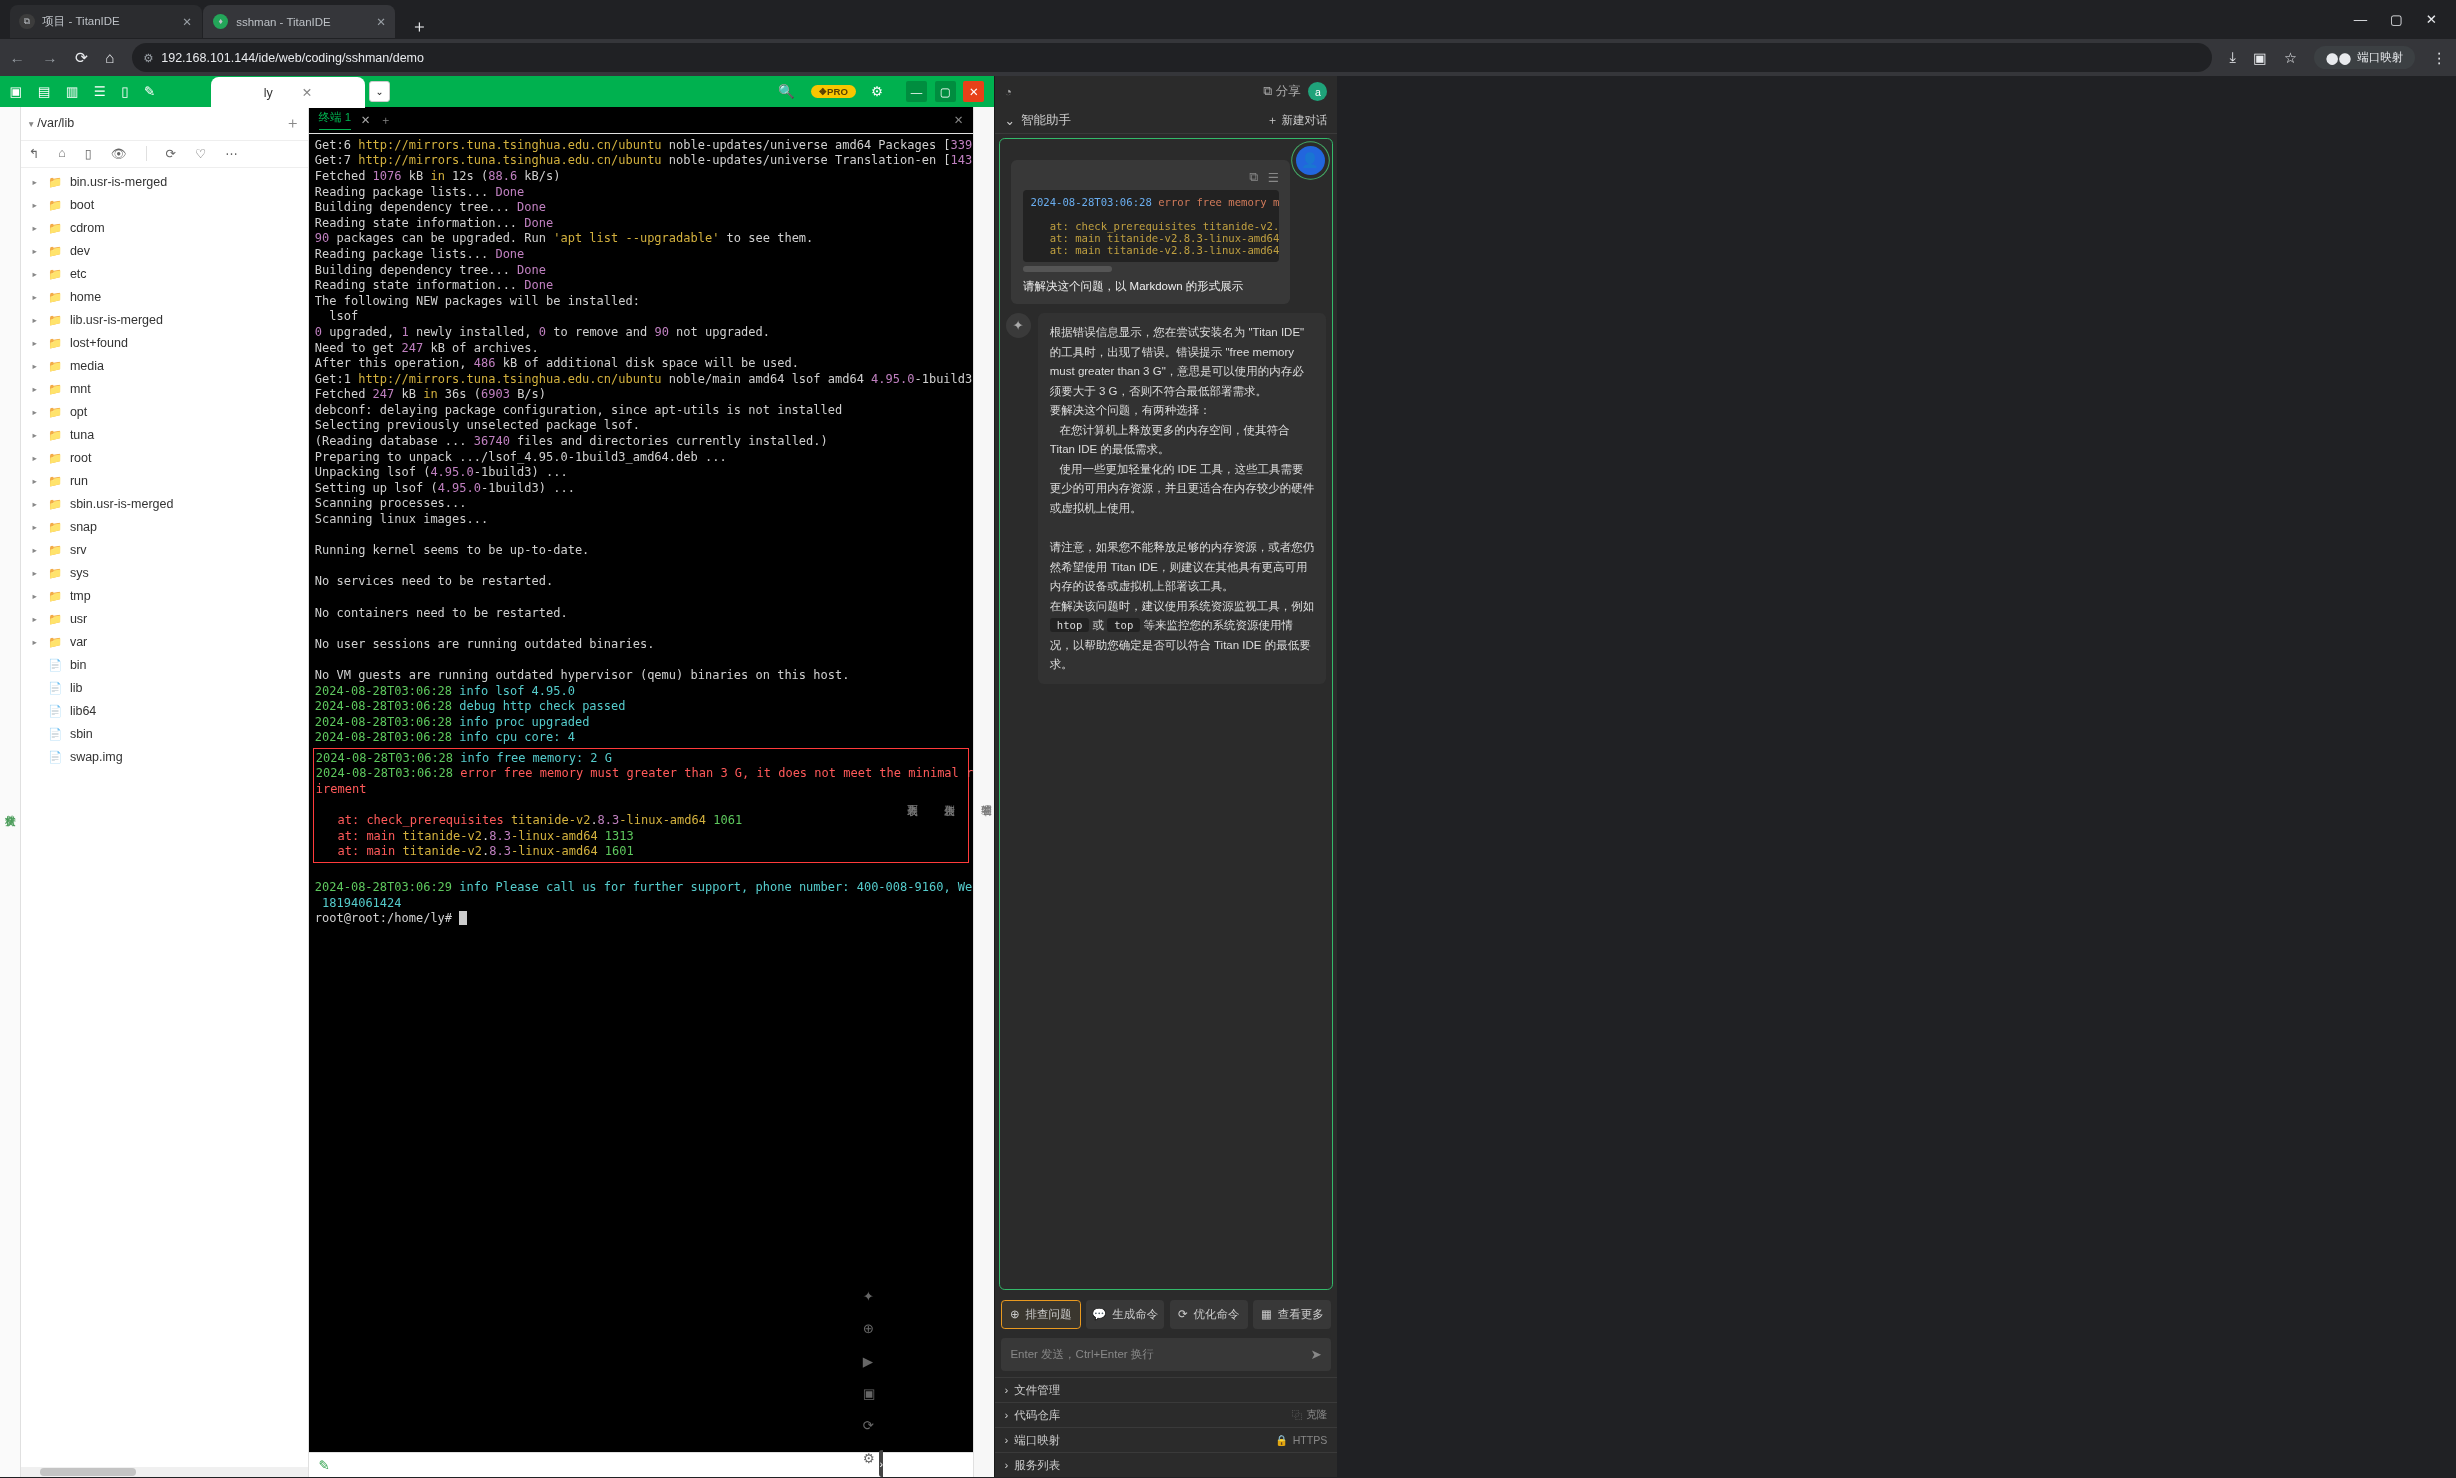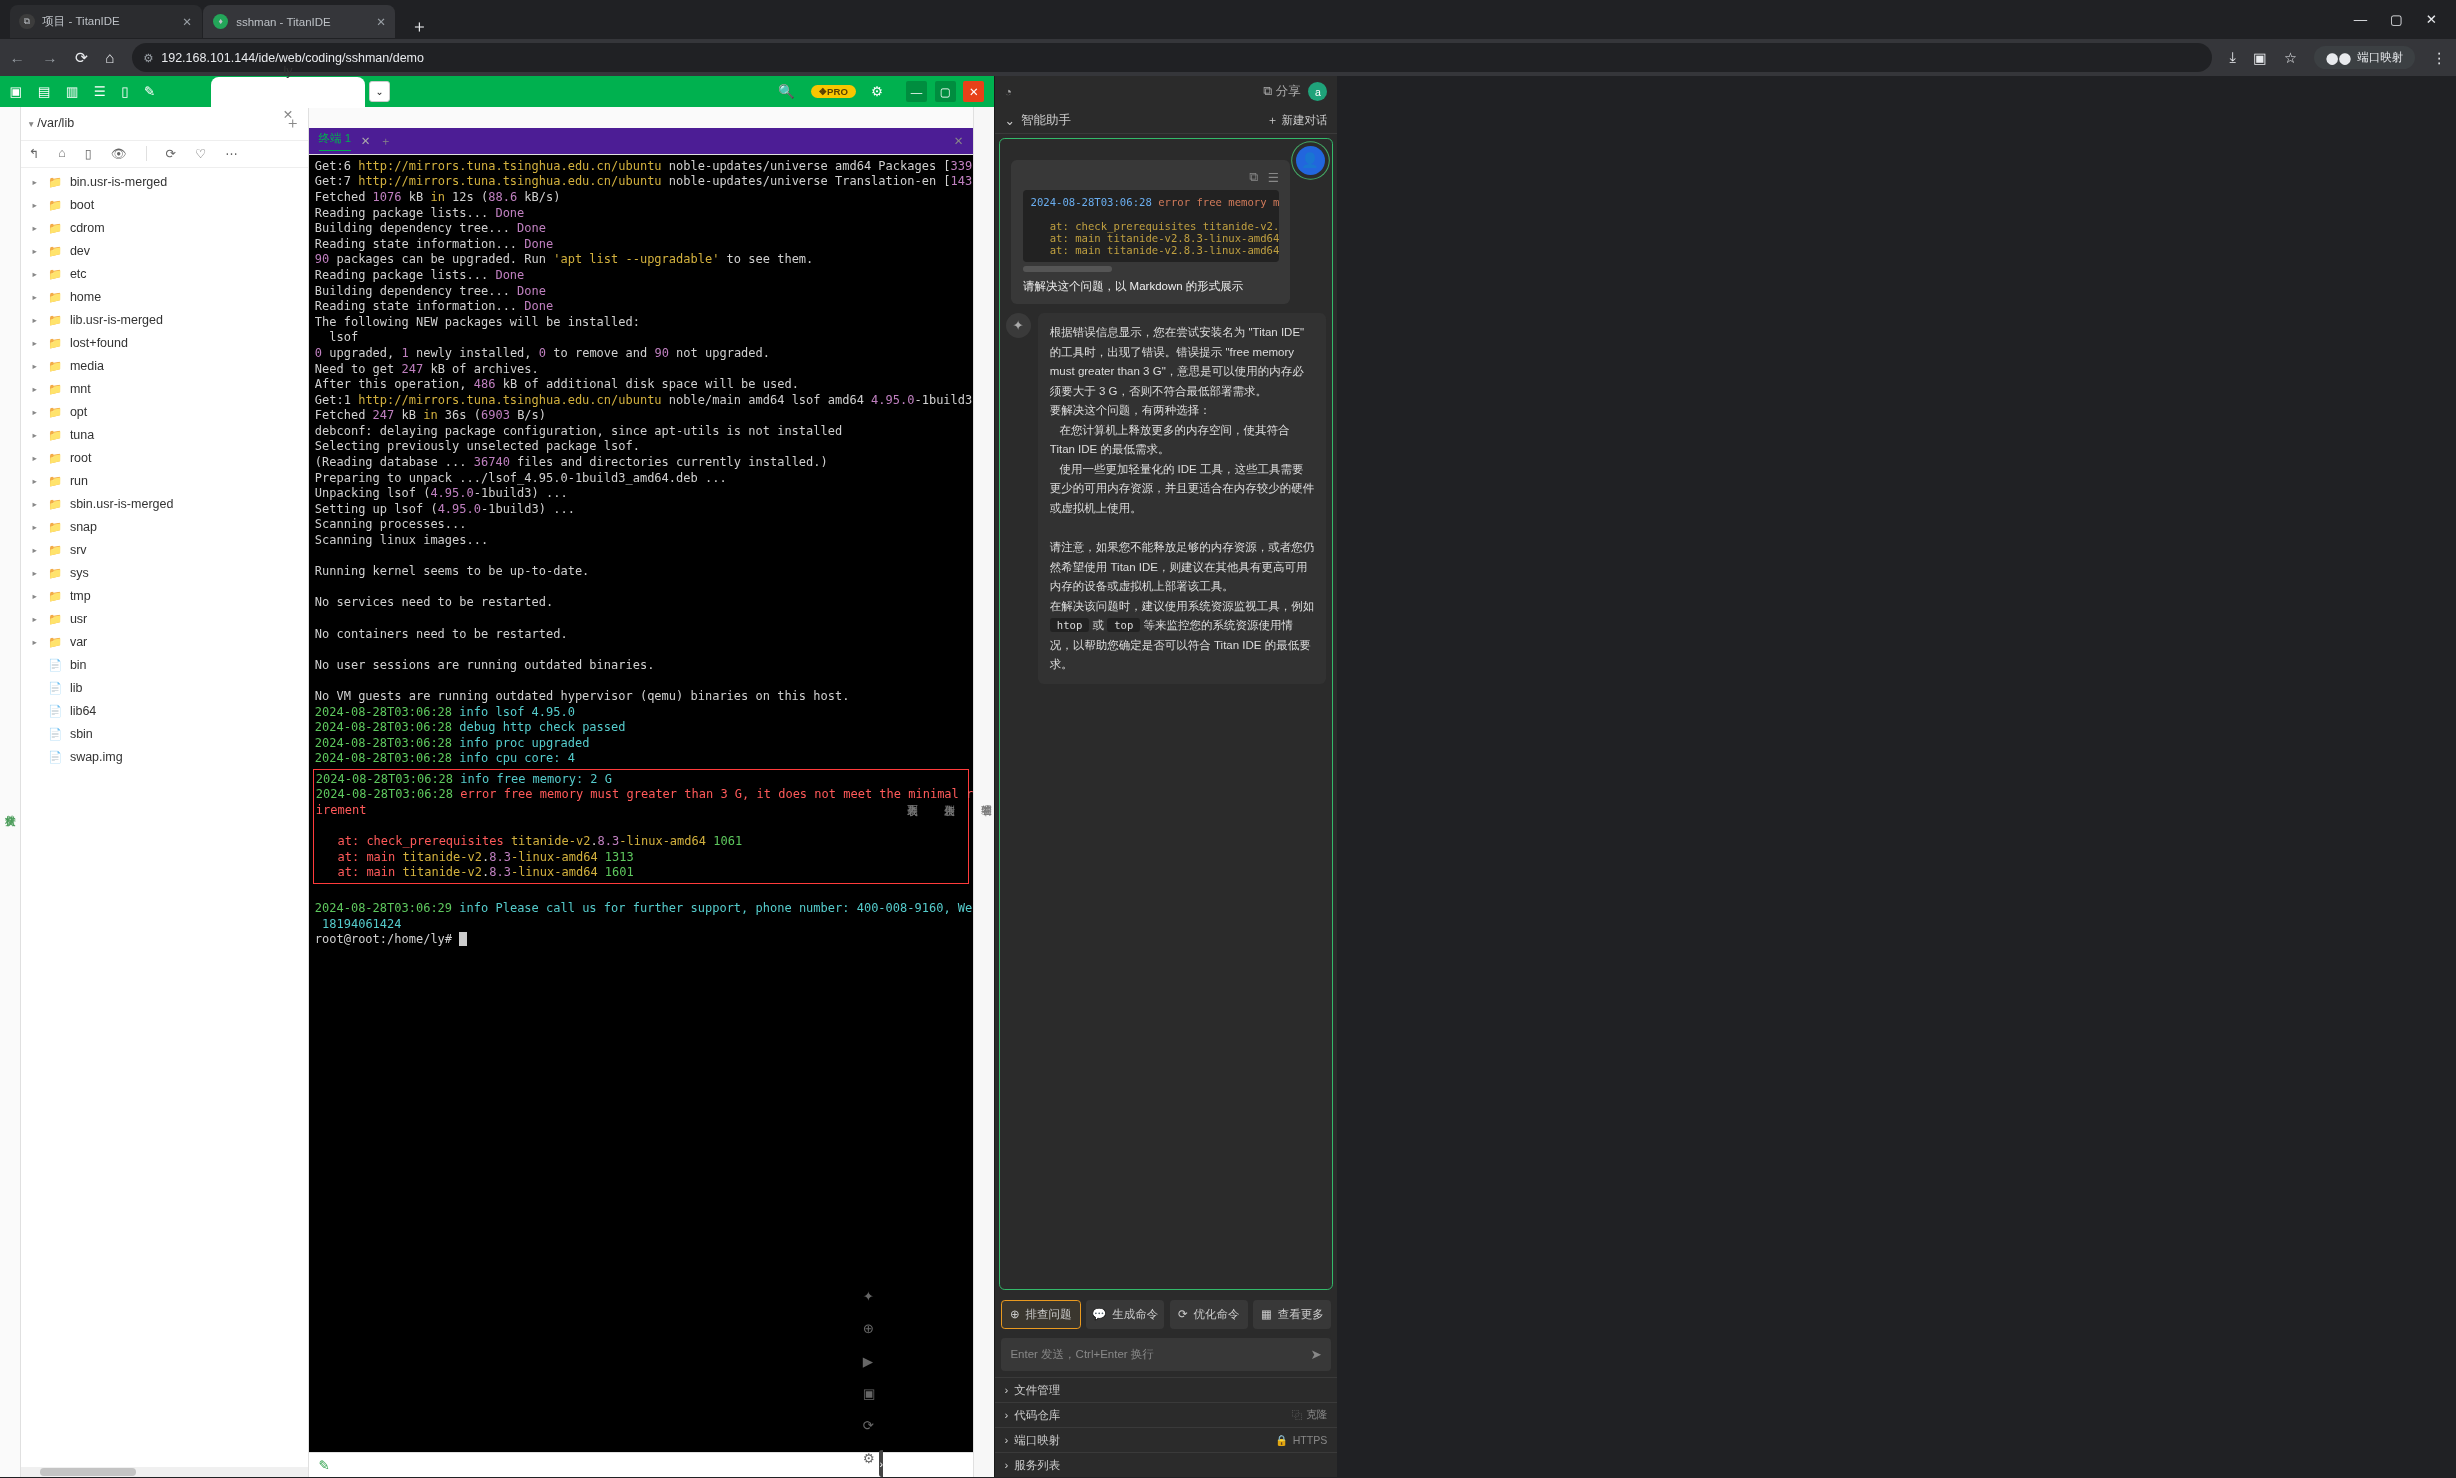--- a/index.html
+++ b/index.html
@@ -122,21 +122,20 @@
     color: #333;
     height: 31px;
     width: 154px;
     border-radius: 7.7px 7.7px 0 0;
     display: flex;
     align-items: center;
     padding: 0 11.5px;
     font-size: 12.5px;
     justify-content: center;
     gap: 29px;
-    flex-direction: column;
   }
   .ide-green-bar .tab .x { color: #888; cursor: pointer; }
   .ide-green-bar .tab-dd { position: absolute; left: 369px; top: 81px; background: #fff; color: #333; width: 21px; height: 21px; border: 1px solid #ccc; border-radius: 2.9px; display: flex; align-items: center; justify-content: center; font-size: 9.6px; }
 
   .ide-body {
     flex: 1;
     display: flex;
     background: #fafafa;
     min-height: 0;
   }
@@ -204,23 +203,22 @@
   
   .term-panel {
     flex: 1;
     display: flex;
     min-width: 0;
   }
   .term-inner {
     flex: 1;
     display: flex;
     flex-direction: column;
-    background: #4c1d95;
+    background: #000000;
     min-width: 0;
-    margin-top: 21px;
   }
   .term-tabs {
     height: 27px;
     display: flex;
     align-items: center;
     padding: 0 9.6px;
     gap: 9.6px;
     border-bottom: 1px solid #e0e0e0;
     font-size: 11.5px;
     color: #555;

